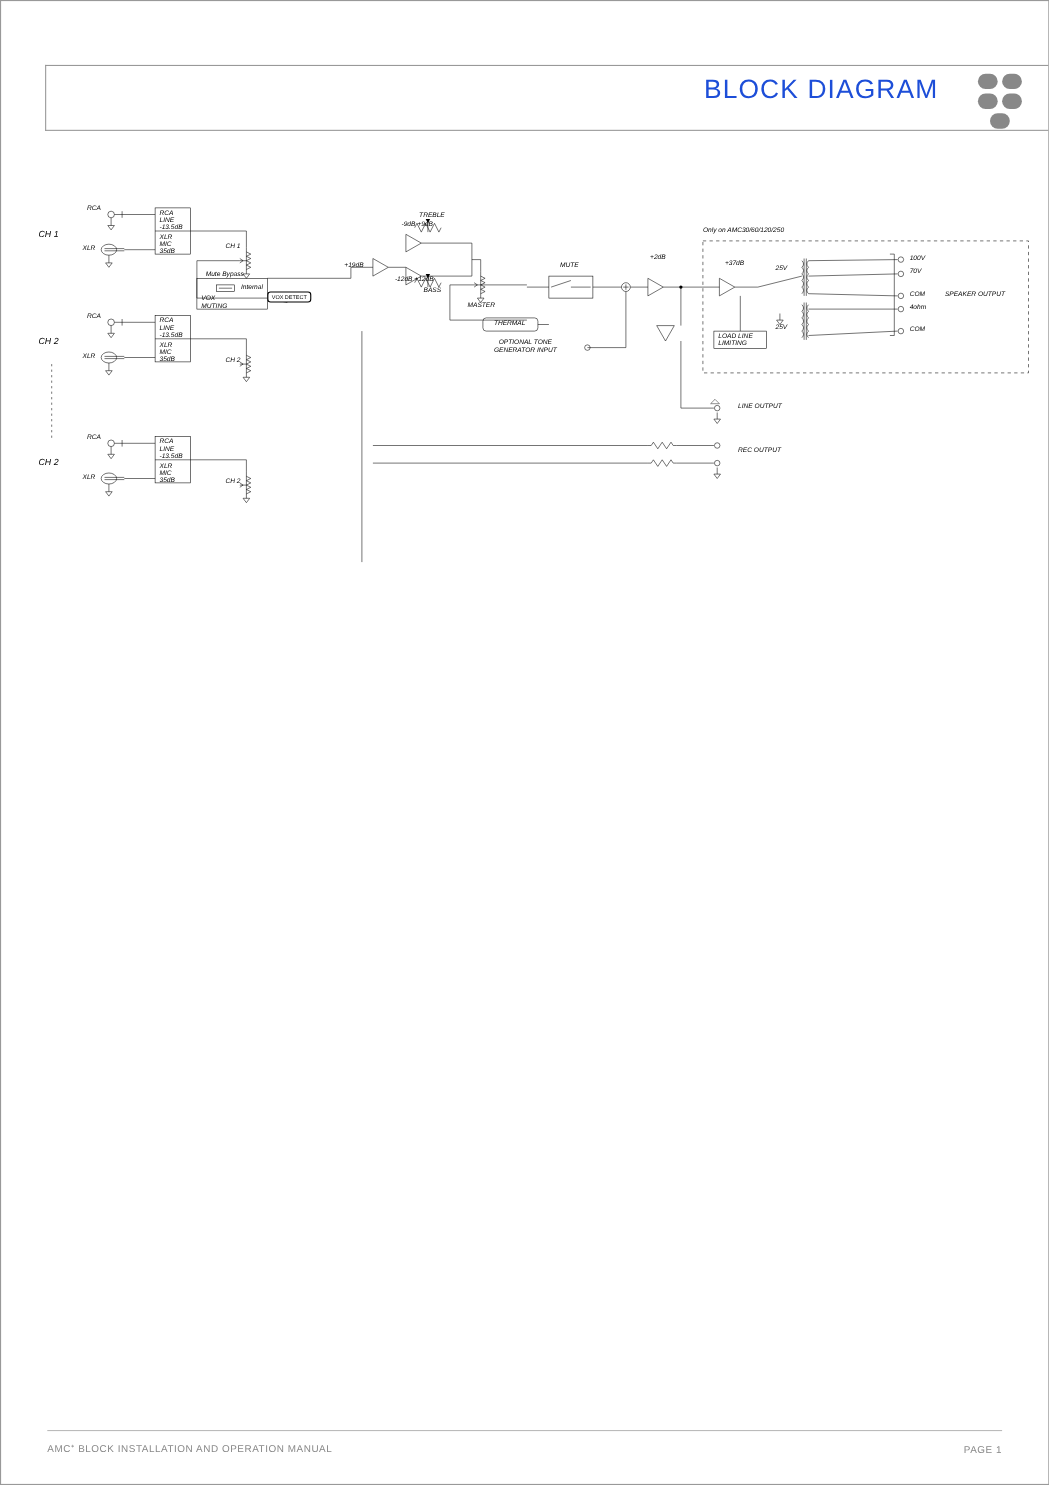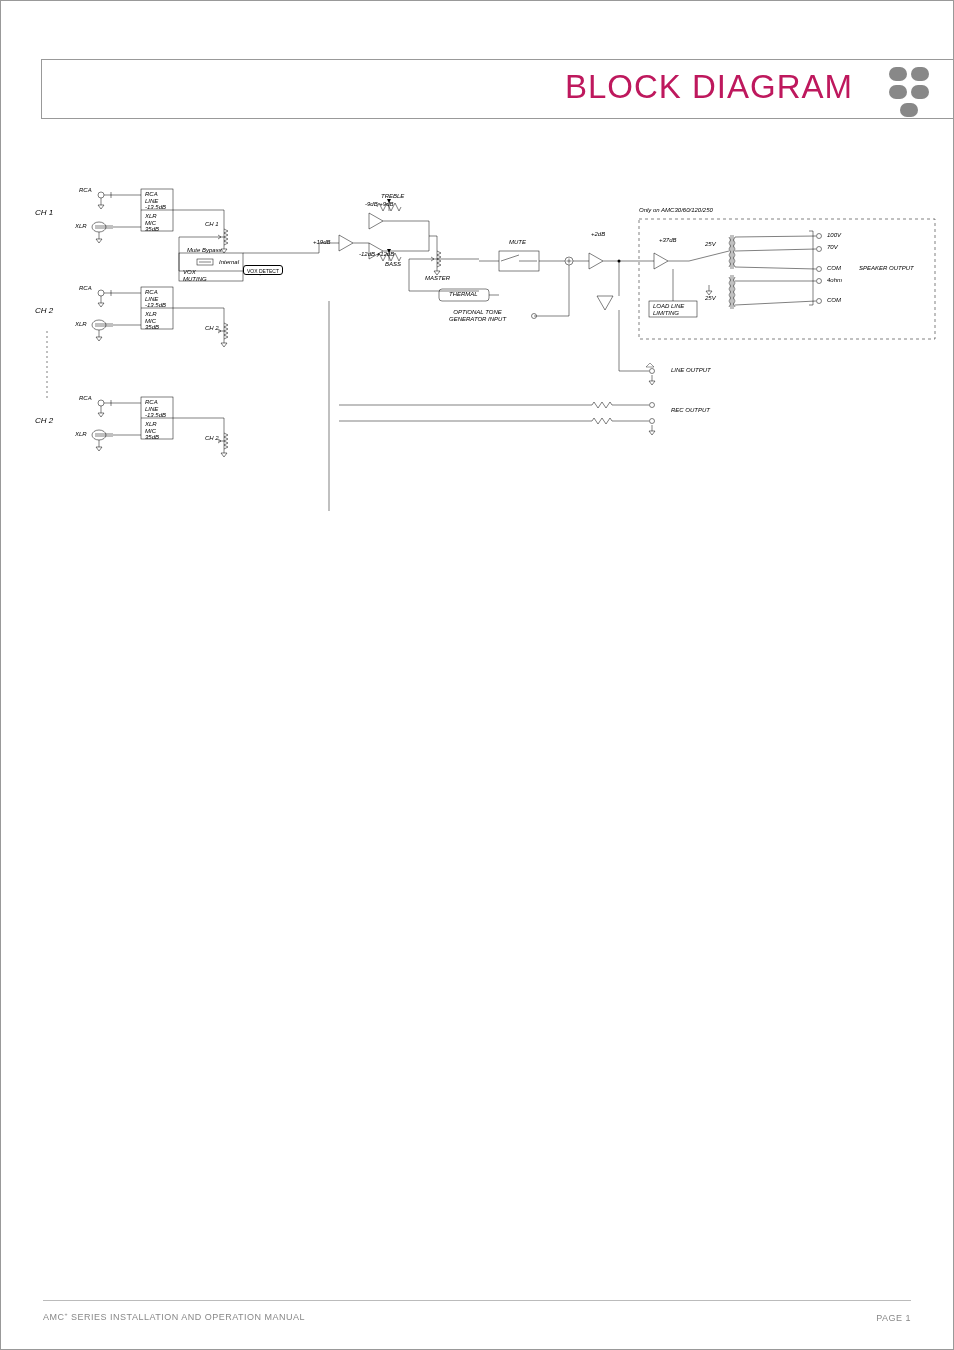--- a/index.html
+++ b/index.html
@@ -20,23 +20,23 @@
   .header-bar {
     position: absolute;
     left: 40px; right: 0; top: 58px;
     height: 60px;
     border: 1px solid #999;
     border-right: none;
   }
   .header-title {
     position: absolute;
     right: 100px; top: 8px;
-    font-size: 33px;
+    font-size: 24px;
     letter-spacing: 1px;
-    color: #be185d;
+    color: #1d4ed8;
     font-weight: 400;
   }
   .logo {
     position: absolute;
     right: 18px; top: 64px;
   }
   .logo svg { display: block; }
   
   .diagram {
     position: absolute;
@@ -341,15 +341,15 @@
     <div class="lbl" style="left:798px; top:84px;">COM</div>
     <div class="lbl" style="left:798px; top:96px;">4ohm</div>
     <div class="lbl" style="left:798px; top:116px;">COM</div>
     <div class="lbl" style="left:830px; top:84px;">SPEAKER OUTPUT</div>
 
     <div class="lbl" style="left:642px; top:186px;">LINE OUTPUT</div>
     <div class="lbl" style="left:642px; top:226px;">REC OUTPUT</div>
   </div>
 
   <div class="footer-rule"></div>
-  <div class="footer-left">AMC⁺ SERIES INSTALLATION AND OPERATION MANUAL</div>
+  <div class="footer-left">AMC⁺ BLOCK INSTALLATION AND OPERATION MANUAL</div>
   <div class="footer-right">PAGE 1</div>
 </div>
 
 </body></html>

